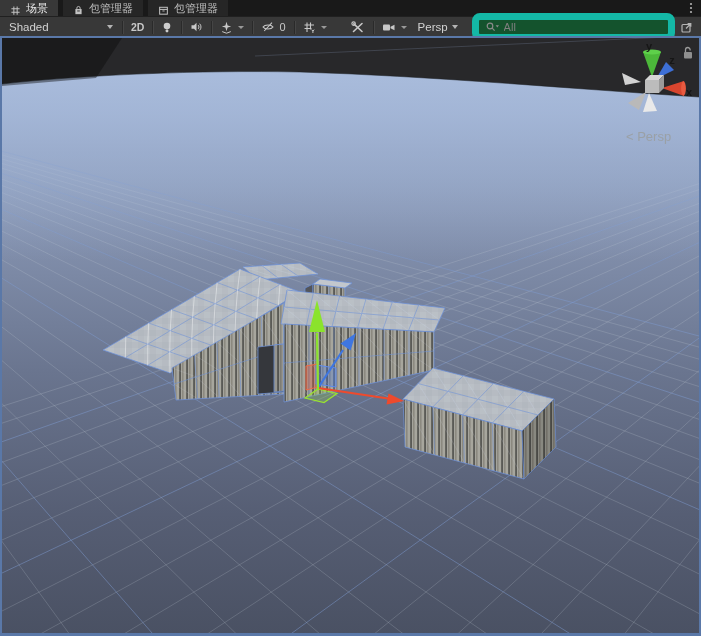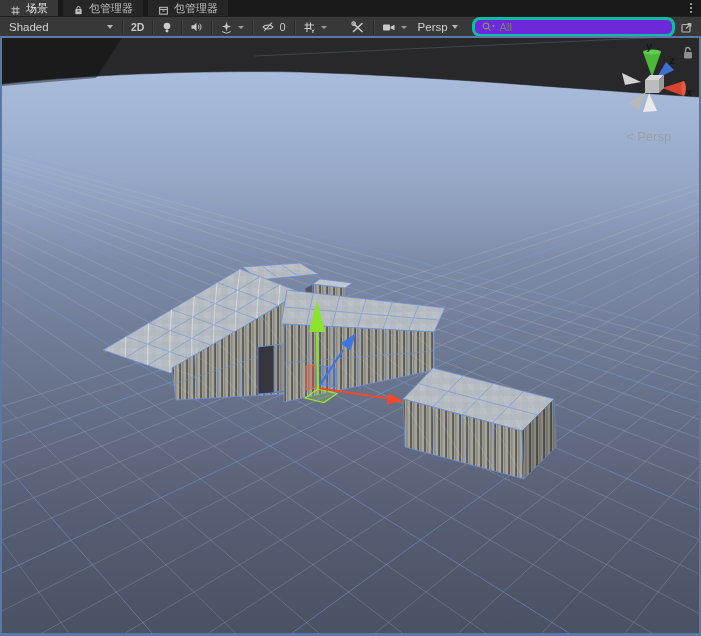--- a/index.html
+++ b/index.html
@@ -24,21 +24,21 @@
   .dd{display:flex;align-items:center;justify-content:space-between;color:#d2d2d2;
       font-size:11.5px;padding:0 6px;height:18px;cursor:default}
   .dd.shaded{width:104px}
   .caret{width:0;height:0;border-left:3.5px solid transparent;border-right:3.5px solid transparent;
          border-top:4px solid #b4b4b4;margin-left:4px}
   .minicaret{width:0;height:0;border-left:3px solid transparent;border-right:3px solid transparent;
          border-top:3.5px solid #999;margin-left:2px}
   .sep{width:1px;height:13px;background:#2a2a2a;box-shadow:1px 0 0 #454545;margin:0 3px}
   .count{font-size:11px;color:#c8c8c8;margin-left:1px}
   .search{display:flex;align-items:center;flex:1;max-width:218px;height:14px;margin-left:8px;
-          background:#6d28d9;border:3px solid #14b8a6;border-radius:8px;padding:0 6px;gap:2px}
+          background:#14532d;border:7px solid #14b8a6;border-radius:8px;padding:0 6px;gap:2px}
   .search input{flex:1;background:transparent;border:none;outline:none;color:#c0c0c0;
           font-size:11px;min-width:0;font-family:inherit}
   .search input::placeholder{color:#7f7f7f}
   .gap{width:14px}
   
   .scene{position:absolute;left:0;top:36px;width:701px;height:600px;box-sizing:border-box;
          border:2px solid #5a78a8;border-bottom-width:3px;background:#282829}
   .scene svg{display:block;width:100%;height:100%}
   .axlabel{font-family:"Liberation Sans","DejaVu Sans",sans-serif;font-size:11px;font-weight:bold;fill:#161616}
   .persp{font-family:"Liberation Sans","DejaVu Sans",sans-serif;font-size:13px;fill:#9aa0a6}

